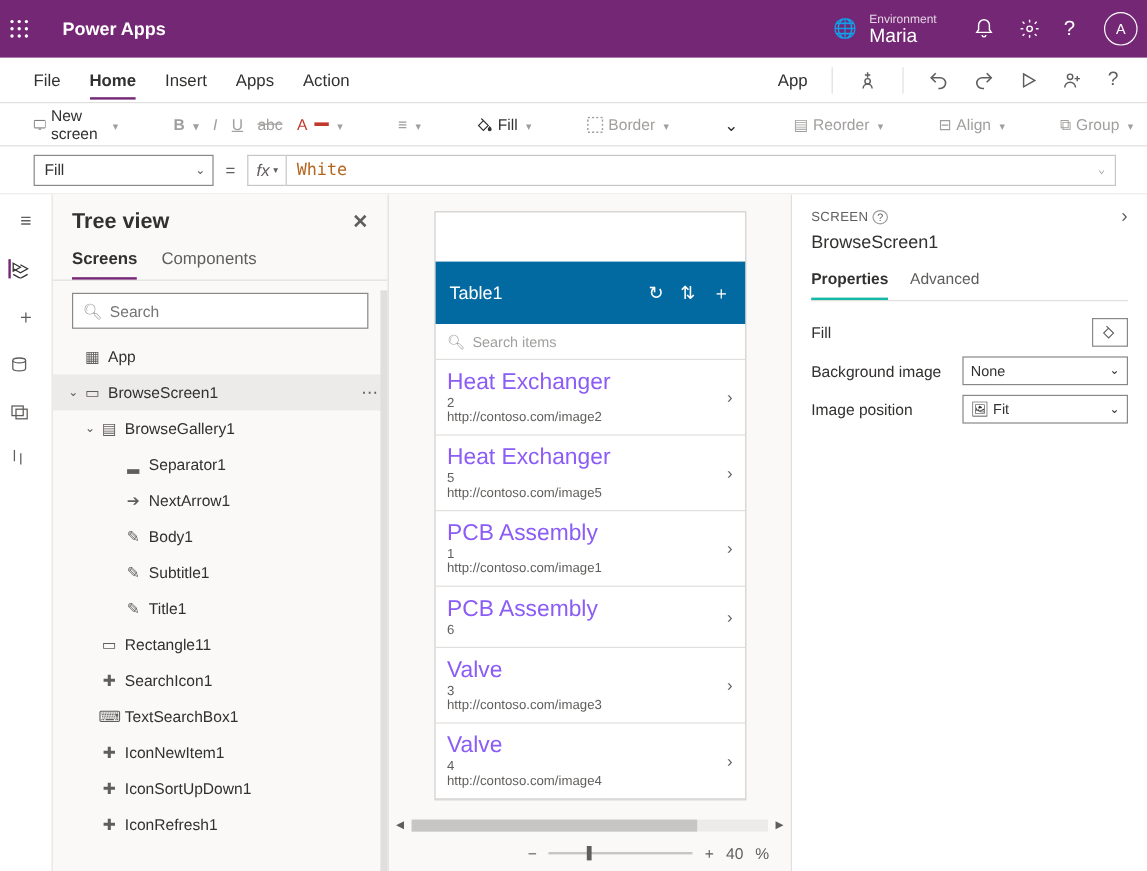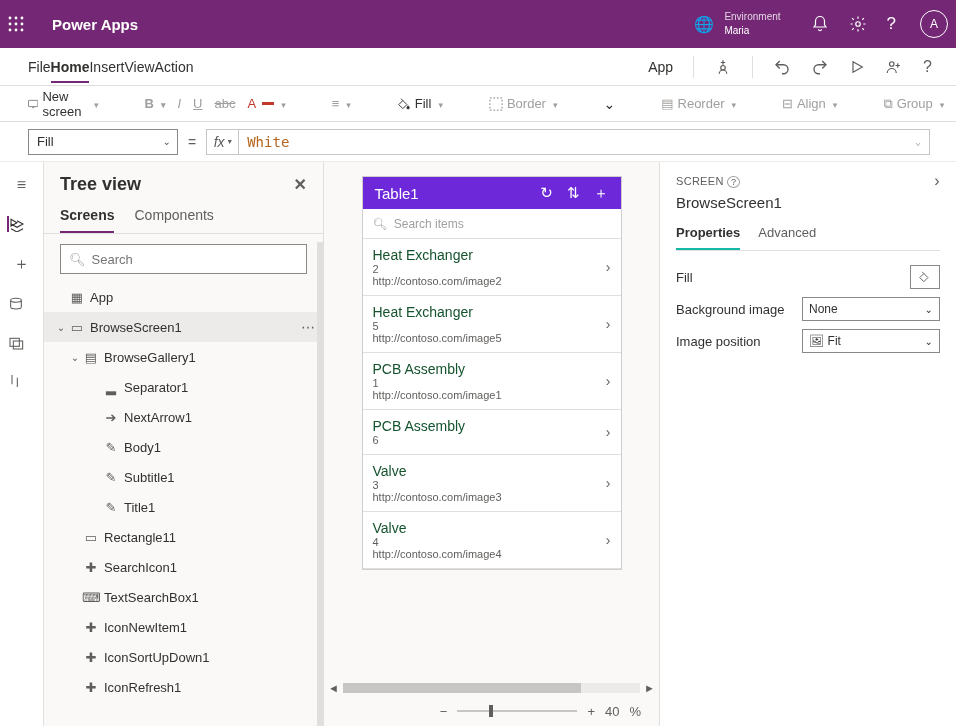--- a/index.html
+++ b/index.html
@@ -7,26 +7,26 @@
 
   
   .header { background: #742774; color: #fff; height: 48px; display: flex; align-items: center; padding: 0 8px; }
   .header .waffle { width: 40px; text-align: center; font-size: 16px; }
   .header .brand { font-weight: 600; font-size: 15px; margin-left: 4px; flex: 0 0 auto; }
   .header .spacer { flex: 1; }
   .env { display: flex; align-items: center; gap: 10px; margin-right: 30px; }
   .env .globe { font-size: 16px; opacity: .9; }
   .env .txt { line-height: 14px; }
   .env .lbl { font-size: 10px; opacity: .8; }
-  .env .val { font-size: 10px; }
+  .env .val { font-size: 16px; }
   .header .icons { display: flex; align-items: center; gap: 20px; font-size: 17px; }
   .avatar { width: 28px; height: 28px; border: 1.5px solid #fff; border-radius: 50%; display: flex; align-items: center; justify-content: center; font-size: 12px; margin-left: 4px;}
 
   
-  .menubar { height: 38px; display: flex; align-items: center; border-bottom: 1px solid #e1dfdd; padding: 0 24px 0 28px; font-size: 14px; justify-content: center; }
+  .menubar { height: 38px; display: flex; align-items: center; border-bottom: 1px solid #e1dfdd; padding: 0 24px 0 28px; gap: 24px; font-size: 14px; justify-content: center; }
   .menubar .mi { cursor: pointer; color:#323130;}
   .menubar .mi.active { font-weight: 600; border-bottom: 2px solid #742774; padding-bottom: 6px; margin-bottom:-8px;}
   .menubar .right { margin-left: auto; display: flex; align-items: center; gap: 20px; color:#605e5c; font-size:15px;}
   .menubar .sep { width:1px; height:22px; background:#e1dfdd; }
 
   
   .toolbar { height: 36px; display: flex; align-items: center; border-bottom: 1px solid #e1dfdd; padding: 0 18px 0 26px; gap: 17px; color:#a19f9d; font-size:13px; }
   .toolbar .grp { display:flex; align-items:center; gap:8px; }
   .toolbar .btn { display:flex; align-items:center; gap:4px; padding:0 2px; cursor:pointer;}
   .toolbar .tsep { width:1px; height:22px; background:#e1dfdd; margin:0 4px;}
@@ -64,27 +64,27 @@
   .node .ic{ width:18px; text-align:center; font-size:13px; color:#605e5c; margin-right:4px;}
   .node .lbl{ flex:1; white-space:nowrap; overflow:hidden; text-overflow:ellipsis;}
   .node .more{ color:#605e5c; font-size:14px; }
   .d0{padding-left:10px;} .d1{padding-left:24px;} .d2{padding-left:44px;}
   .scrollhint{position:absolute; right:0; top:80px; bottom:0; width:6px; background:#e1dfdd;}
 
   
   .canvascol { flex:1; background:#faf9f8; display:flex; flex-direction:column; border-right:1px solid #e1dfdd;}
   .canvas { flex:1; display:flex; align-items:flex-start; justify-content:center; padding:14px 0 0 0; overflow:hidden;}
   .preview { width:260px; border:1px solid #d0cecc; background:#fff; }
-  .phdr { background:#6d28d9; color:#fff; height:32px; display:flex; align-items:center; padding:0 12px; font-size:15px;}
+  .phdr { background:#0369a1; color:#fff; height:52px; display:flex; align-items:center; padding:0 12px; font-size:15px;margin-top:41px;}
   .phdr .t{flex:1;}
   .phdr .ic{ margin-left:14px; font-size:15px; cursor:pointer;}
   .psrch{ height:30px; border-bottom:1px solid #e1dfdd; display:flex; align-items:center; padding:0 10px; gap:6px; color:#a19f9d; font-size:12px;}
   .row{ border-bottom:1px solid #e1dfdd; padding:8px 10px; display:flex; align-items:center; font-size:12px;}
   .row .info{flex:1;}
-  .row .title{font-size:14px; color:#14532d;}
+  .row .title{font-size:19px; color:#8b5cf6;}
   .row .sub{color:#605e5c; font-size:11px;}
   .row .chev{color:#605e5c; font-size:14px;}
   .hscroll{ height:16px; display:flex; align-items:center; padding:0 4px; gap:4px; color:#605e5c; font-size:11px;}
   .hscroll .track{flex:1; height:10px; background:#edebe9; position:relative;}
   .hscroll .thumb{position:absolute; left:0; top:0; height:100%; width:80%; background:#c8c6c4;}
   .zoombar{ height:30px; display:flex; align-items:center; justify-content:flex-end; gap:10px; padding:0 18px; color:#605e5c; font-size:13px;}
   .zoombar .ztrack{ width:120px; height:2px; background:#c8c6c4; position:relative;}
   .zoombar .zthumb{ position:absolute; left:32px; top:-5px; width:4px; height:12px; background:#605e5c;}
 
   
@@ -145,21 +145,21 @@
     <div class="avatar">
         <span>A</span>
       </div>
   </div>
 </div>
 
 <div class="menubar">
   <span class="mi">File</span>
   <span class="mi active">Home</span>
   <span class="mi">Insert</span>
-  <span class="mi">View</span>
+  <span class="mi">Apps</span>
   <span class="mi">Action</span>
   <div class="right">
     <span style="color:#323130; font-size:14px;">App</span>
     <span class="sep"></span>
     <span class="iconbtn">
       <svg width="18" height="18" viewBox="0 0 24 24" fill="none" stroke="#605e5c" stroke-width="1.6">
           <path d="M12 3v6M9 6h6"></path>
           <path d="M7 21a5 5 0 0 1 10 0"></path>
           <circle cx="12" cy="13" r="3"></circle>
         </svg>

